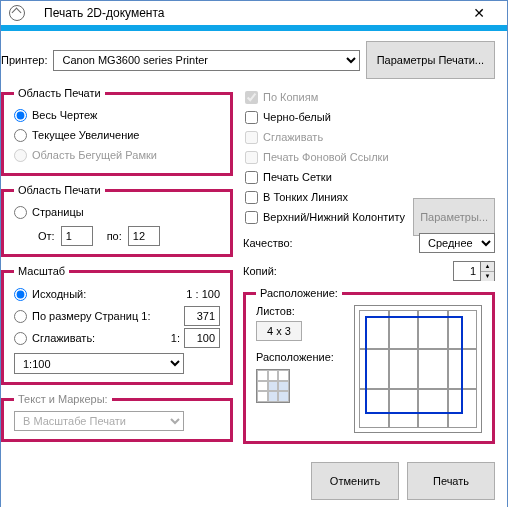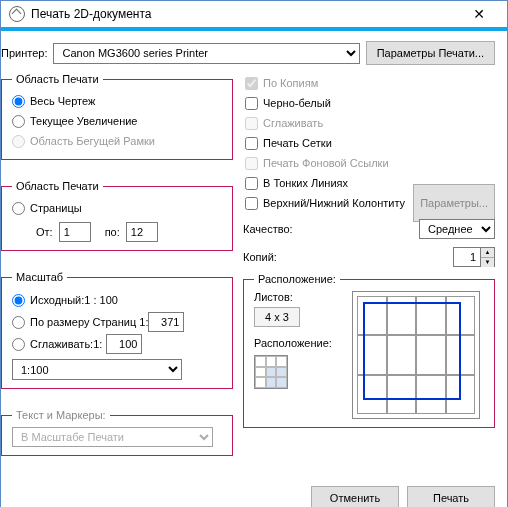--- a/index.html
+++ b/index.html
@@ -14,21 +14,22 @@
     width: 508px;
     border: 1px solid #5a8ac6;
     background: #fff;
   }
   .titlebar {
     height: 30px;
     display: flex;
     align-items: center;
     padding: 0 8px;
     background: #fff;
-    border-bottom: 4px solid #0ea5e9;
+    border-bottom: 6px solid #0ea5e9;
+    gap: 13px;
   }
   .titlebar .app-icon {
     width: 16px; height: 16px;
     border: 1.5px solid #666;
     border-radius: 50%;
     margin-right: 6px;
     position: relative;
   }
   .titlebar .app-icon::after {
     content: "";
@@ -70,30 +71,30 @@
   }
   .printer-select {
     flex: 1;
     height: 21px;
   }
   button {
     font-family: inherit;
     font-size: 11px;
     background: #e1e1e1;
     border: 1px solid #adadad;
-    height: 24px;
+    height: 38px;
     padding: 0 10px;
     cursor: default;
   }
   button:disabled {
     color: #888;
   }
   fieldset {
-    border: 1px solid #be185d;
-    margin: 0 0 20px 0;
+    border: 3px solid #be185d;
+    margin: 0 0 8px 0;
     padding: 6px 10px 8px 10px;
   }
   fieldset legend {
     padding: 0 4px;
     color: #000;
   }
   fieldset.disabled legend { color: #888; }
   .columns {
     display: flex;
     gap: 10px;
@@ -112,21 +113,21 @@
     display: flex;
     align-items: center;
     gap: 6px;
     margin-top: 4px;
     padding-left: 24px;
   }
   .pages-row input { width: 32px; text-align: left; }
   .scale-row {
     display: flex;
     align-items: center;
-    justify-content: flex-start;
+    justify-content: space-between;
     height: 22px;
   }
   .scale-row input[type="text"] { width: 36px; text-align: right; }
   .scale-select { width: 170px; height: 21px; margin-top: 4px;}
   .quality-row {
     display: flex;
     align-items: center;
     justify-content: space-between;
     margin: 6px 0 8px 0;
   }
@@ -201,21 +202,21 @@
     display: flex;
     justify-content: flex-end;
     gap: 8px;
     margin-top: 10px;
   }
   .footer button { width: 88px; }
   .checks-block .check-line { padding-left: 2px; }
   .checks-block .check-line label { flex:1; }
   .small-btn { height: 38px; padding: 0 6px; font-size:11px;}
   .muted { color: #999; }
-  .text-markers select { width: 201px; color:#888; }
+  .text-markers select { width: 170px; color:#888; }
 </style>
 </head>
 <body>
 
 <div class="window">
   <div class="titlebar">
     <div class="app-icon"></div>
     <div class="title-text">Печать 2D-документа</div>
     <div class="close">✕</div>
   </div>
@@ -313,26 +314,26 @@
           </div>
           <div class="check-line">
             <input type="checkbox" style="">
             <label>Черно-белый</label>
           </div>
           <div class="check-line">
             <input type="checkbox" disabled="" style="">
             <label class="disabled">Сглаживать</label>
           </div>
           <div class="check-line">
+            <input type="checkbox" disabled="" style="">
+            <label class="disabled">Печать Фоновой Ссылки</label>
+          </div>
+          <div class="check-line">
             <input type="checkbox" style="">
             <label>Печать Сетки</label>
-          </div>
-          <div class="check-line">
-            <input type="checkbox" disabled="" style="">
-            <label class="disabled">Печать Фоновой Ссылки</label>
           </div>
           <div class="check-line">
             <input type="checkbox" style="">
             <label>В Тонких Линиях</label>
           </div>
           <div class="check-line">
             <input type="checkbox" style="">
             <label>Верхний/Нижний Колонтиту</label>
             <button class="small-btn" disabled="">Параметры...</button>
           </div>

